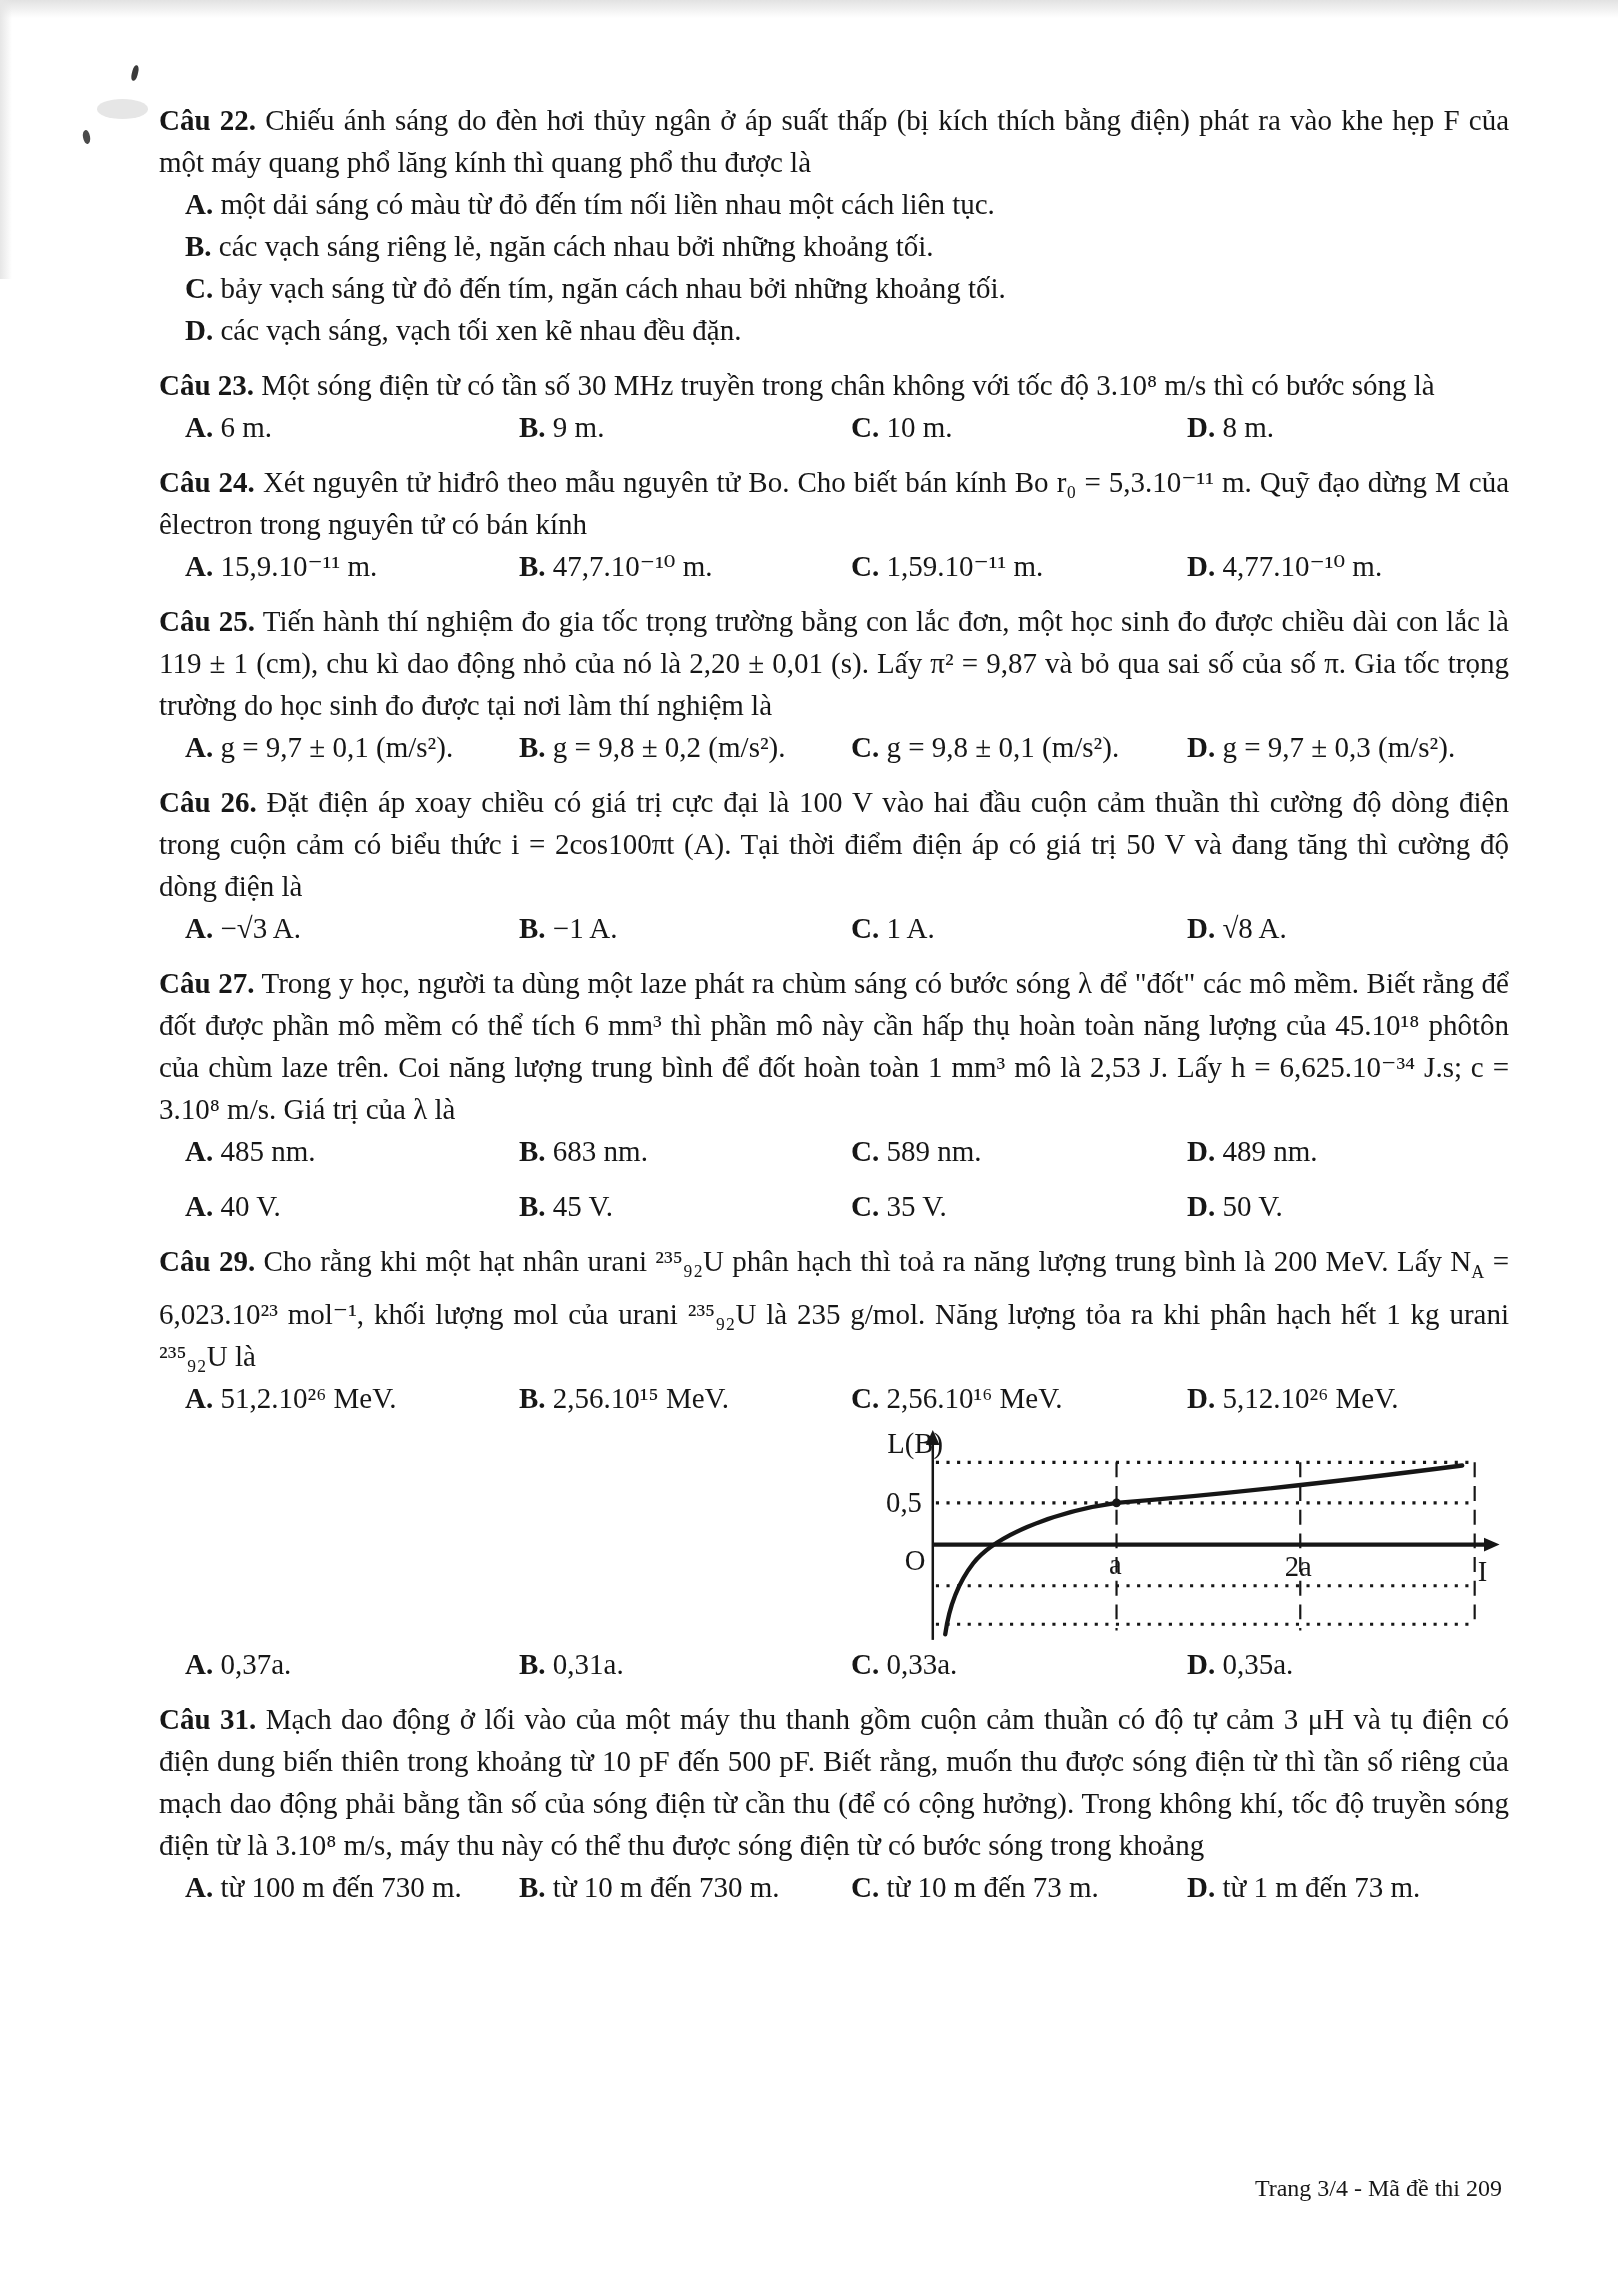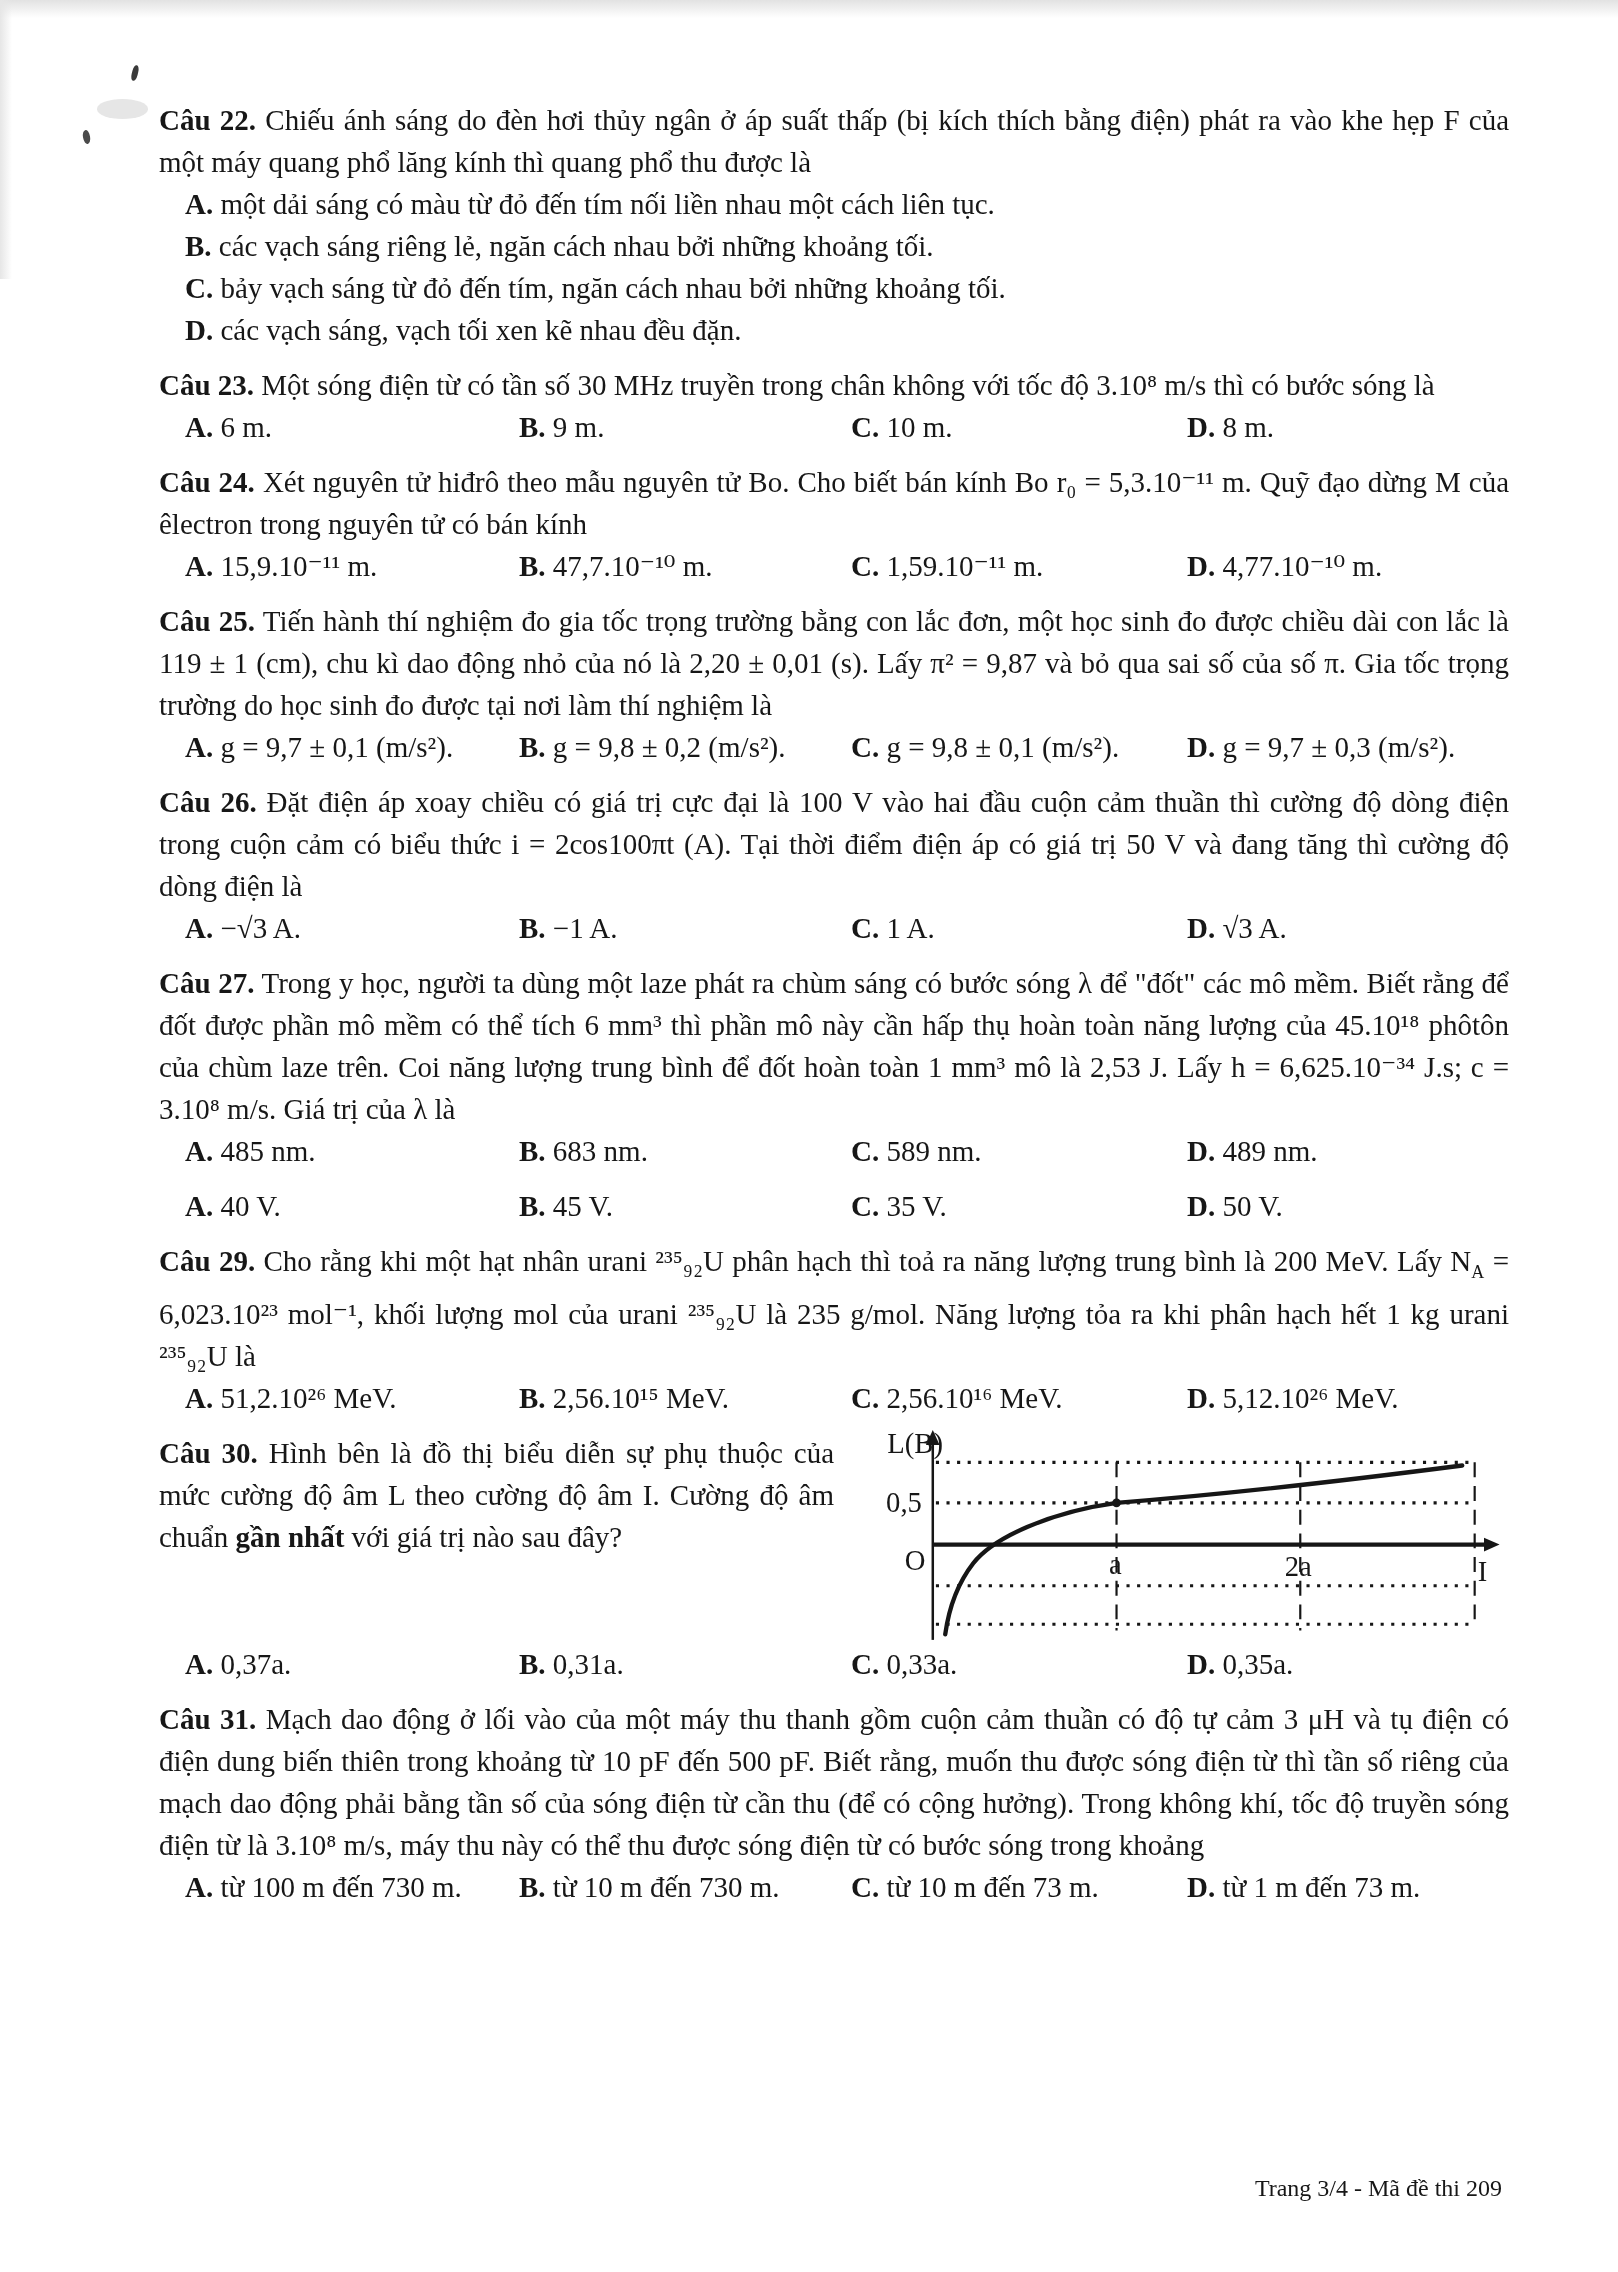--- a/index.html
+++ b/index.html
@@ -98,21 +98,21 @@
       </div>
     </section>
 
     <section class="question">
       <p class="stem"><b class="qnum">Câu 26.</b>
         <span>Đặt điện áp xoay chiều có giá trị cực đại là 100 V vào hai đầu cuộn cảm thuần thì cường độ dòng điện trong cuộn cảm có biểu thức i = 2cos100πt (A). Tại thời điểm điện áp có giá trị 50 V và đang tăng thì cường độ dòng điện là</span></p>
       <div class="opts-grid">
         <p class="opt"><b>A.</b> <span>−√3 A.</span></p>
         <p class="opt"><b>B.</b> <span>−1 A.</span></p>
         <p class="opt"><b>C.</b> <span>1 A.</span></p>
-        <p class="opt"><b>D.</b> <span>√3 A.</span></p>
+        <p class="opt"><b>D.</b> <span>√8 A.</span></p>
       </div>
     </section>
 
     <section class="question">
       <p class="stem"><b class="qnum">Câu 27.</b>
         <span>Trong y học, người ta dùng một laze phát ra chùm sáng có bước sóng λ để "đốt" các mô mềm. Biết rằng để đốt được phần mô mềm có thể tích 6 mm³ thì phần mô này cần hấp thụ hoàn toàn năng lượng của 45.10¹⁸ phôtôn của chùm laze trên. Coi năng lượng trung bình để đốt hoàn toàn 1 mm³ mô là 2,53 J. Lấy h = 6,625.10⁻³⁴ J.s; c = 3.10⁸ m/s. Giá trị của λ là</span></p>
       <div class="opts-grid">
         <p class="opt"><b>A.</b> <span>485 nm.</span></p>
         <p class="opt"><b>B.</b> <span>683 nm.</span></p>
         <p class="opt"><b>C.</b> <span>589 nm.</span></p>
@@ -135,22 +135,20 @@
       <div class="opts-grid">
         <p class="opt"><b>A.</b> <span>51,2.10²⁶ MeV.</span></p>
         <p class="opt"><b>B.</b> <span>2,56.10¹⁵ MeV.</span></p>
         <p class="opt"><b>C.</b> <span>2,56.10¹⁶ MeV.</span></p>
         <p class="opt"><b>D.</b> <span>5,12.10²⁶ MeV.</span></p>
       </div>
     </section>
 
     <section class="question">
       <div class="q30-row">
-        <p class="stem q30-text"><b class="qnum">Câu 30.</b>
-          <span>Hình bên là đồ thị biểu diễn sự phụ thuộc của mức cường độ âm L theo cường độ âm I. Cường độ âm chuẩn </span><b class="boldpart">gần nhất</b><span> với giá trị nào sau đây?</span></p>
         <div class="graph-wrap">
           <svg class="graph" viewBox="0 0 1000 350" style="font-size:45px">
 
             <line x1="80" y1="60" x2="945" y2="60" stroke="#161616" stroke-width="5" stroke-dasharray="5 12"></line>
             <line x1="80" y1="125" x2="945" y2="125" stroke="#161616" stroke-width="5" stroke-dasharray="5 12"></line>
             <line x1="80" y1="258" x2="945" y2="258" stroke="#161616" stroke-width="5" stroke-dasharray="5 12"></line>
             <line x1="80" y1="320" x2="945" y2="320" stroke="#161616" stroke-width="5" stroke-dasharray="5 12"></line>
 
             <line x1="370" y1="60" x2="370" y2="330" stroke="#161616" stroke-width="3.5" stroke-dasharray="24 14"></line>
             <line x1="665" y1="60" x2="665" y2="330" stroke="#161616" stroke-width="3.5" stroke-dasharray="24 14"></line>

